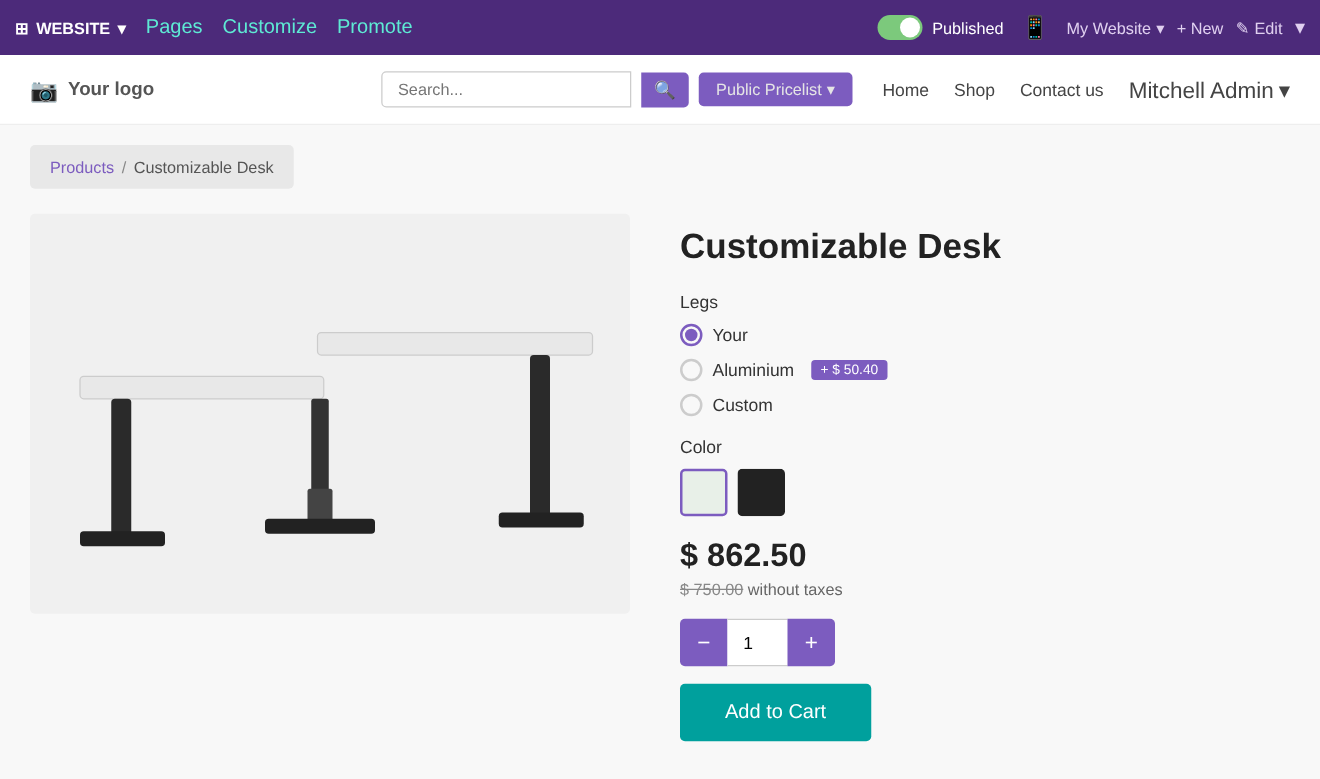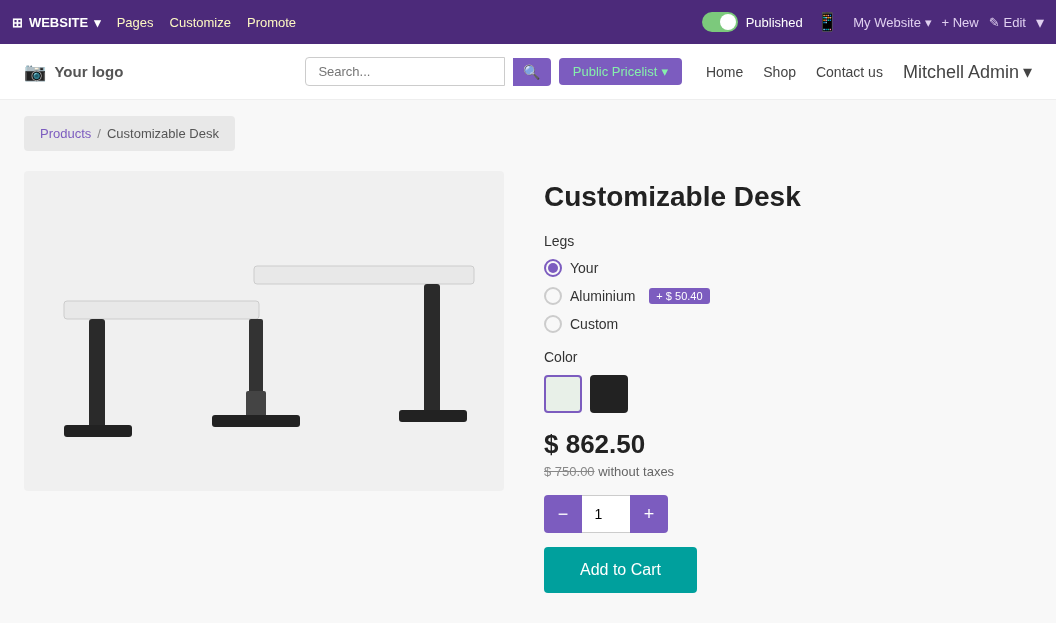--- a/index.html
+++ b/index.html
@@ -10,21 +10,21 @@
       background: #4c2a7a;
       color: #fff;
       height: 44px;
       display: flex;
       align-items: center;
       padding: 0 12px;
       gap: 16px;
     }
     .admin-bar-left { display: flex; align-items: center; gap: 16px; flex: 1; }
     .admin-bar-brand { display: flex; align-items: center; gap: 6px; font-size: 13px; font-weight: 600; cursor: pointer; }
-    .admin-bar-link { color: #fef9c3; font-size: 13px; cursor: pointer; text-decoration: none; }
+    .admin-bar-link { color: #5eead4; font-size: 16px; cursor: pointer; text-decoration: none; }
     .admin-bar-right { display: flex; align-items: center; gap: 10px; }
 
     
     .toggle-container { display: flex; align-items: center; gap: 8px; }
     .toggle-switch {
       width: 36px; height: 20px; background: #7cc97c; border-radius: 10px;
       position: relative; cursor: pointer;
     }
     .toggle-switch::after {
       content: ''; position: absolute; width: 16px; height: 16px;
@@ -209,21 +209,21 @@
 
 <div class="site-header">
   <div class="logo-area">
     <span class="logo-icon">📷</span>
     <span>Your logo</span>
   </div>
   <div style="display:flex; align-items:center; gap:24px;">
     <div style="display:flex; gap:8px; align-items:center;">
       <input type="text" style="border: 1px solid rgb(204, 204, 204); border-radius: 4px 0px 0px 4px; padding: 6px 12px; font-size: 13px; outline: none; width: 200px;" placeholder="Search...">
       <button style="background:#7c5cbf; border:none; border-radius:0 4px 4px 0; padding:6px 10px; cursor:pointer; color:white; font-size:14px;">🔍</button>
-      <button style="background:#7c5cbf; border:none; border-radius:4px; padding:6px 14px; cursor:pointer; color:#86efac; font-size:13px; display:flex; align-items:center; gap:4px;">
+      <button style="background:#7c5cbf; border:none; border-radius:4px; padding:6px 14px; cursor:pointer; color:#e5e5e5; font-size:13px; display:flex; align-items:center; gap:4px;">
         <span>Public Pricelist</span>
         <span>▾</span>
       </button>
     </div>
     <nav class="site-nav">
       <a href="#">Home</a>
       <a href="#">Shop</a>
       <a href="#">Contact us</a>
       <button class="admin-user-btn">
         <span>Mitchell Admin</span>

